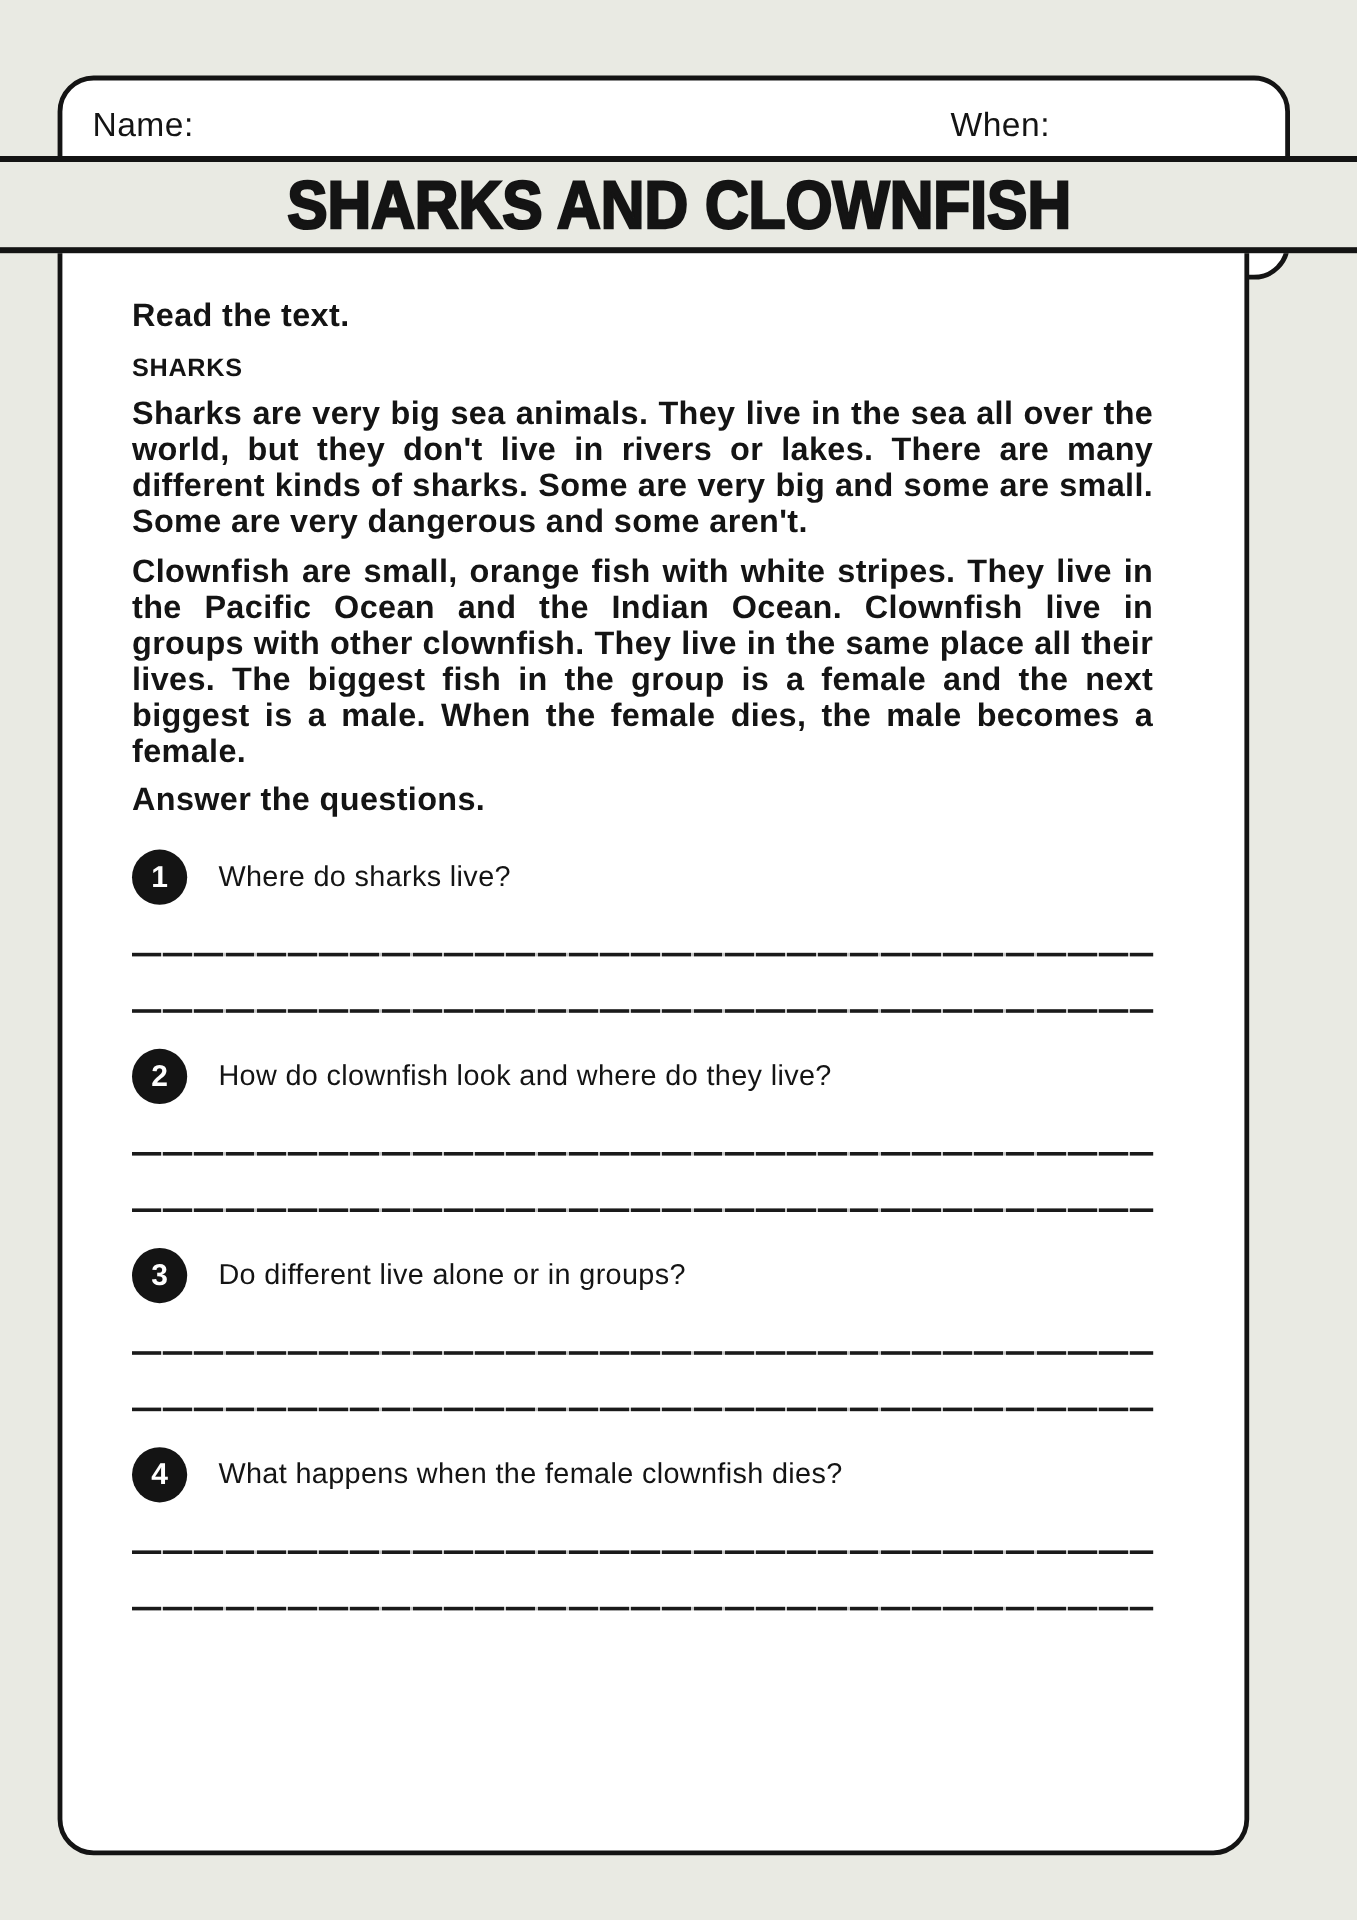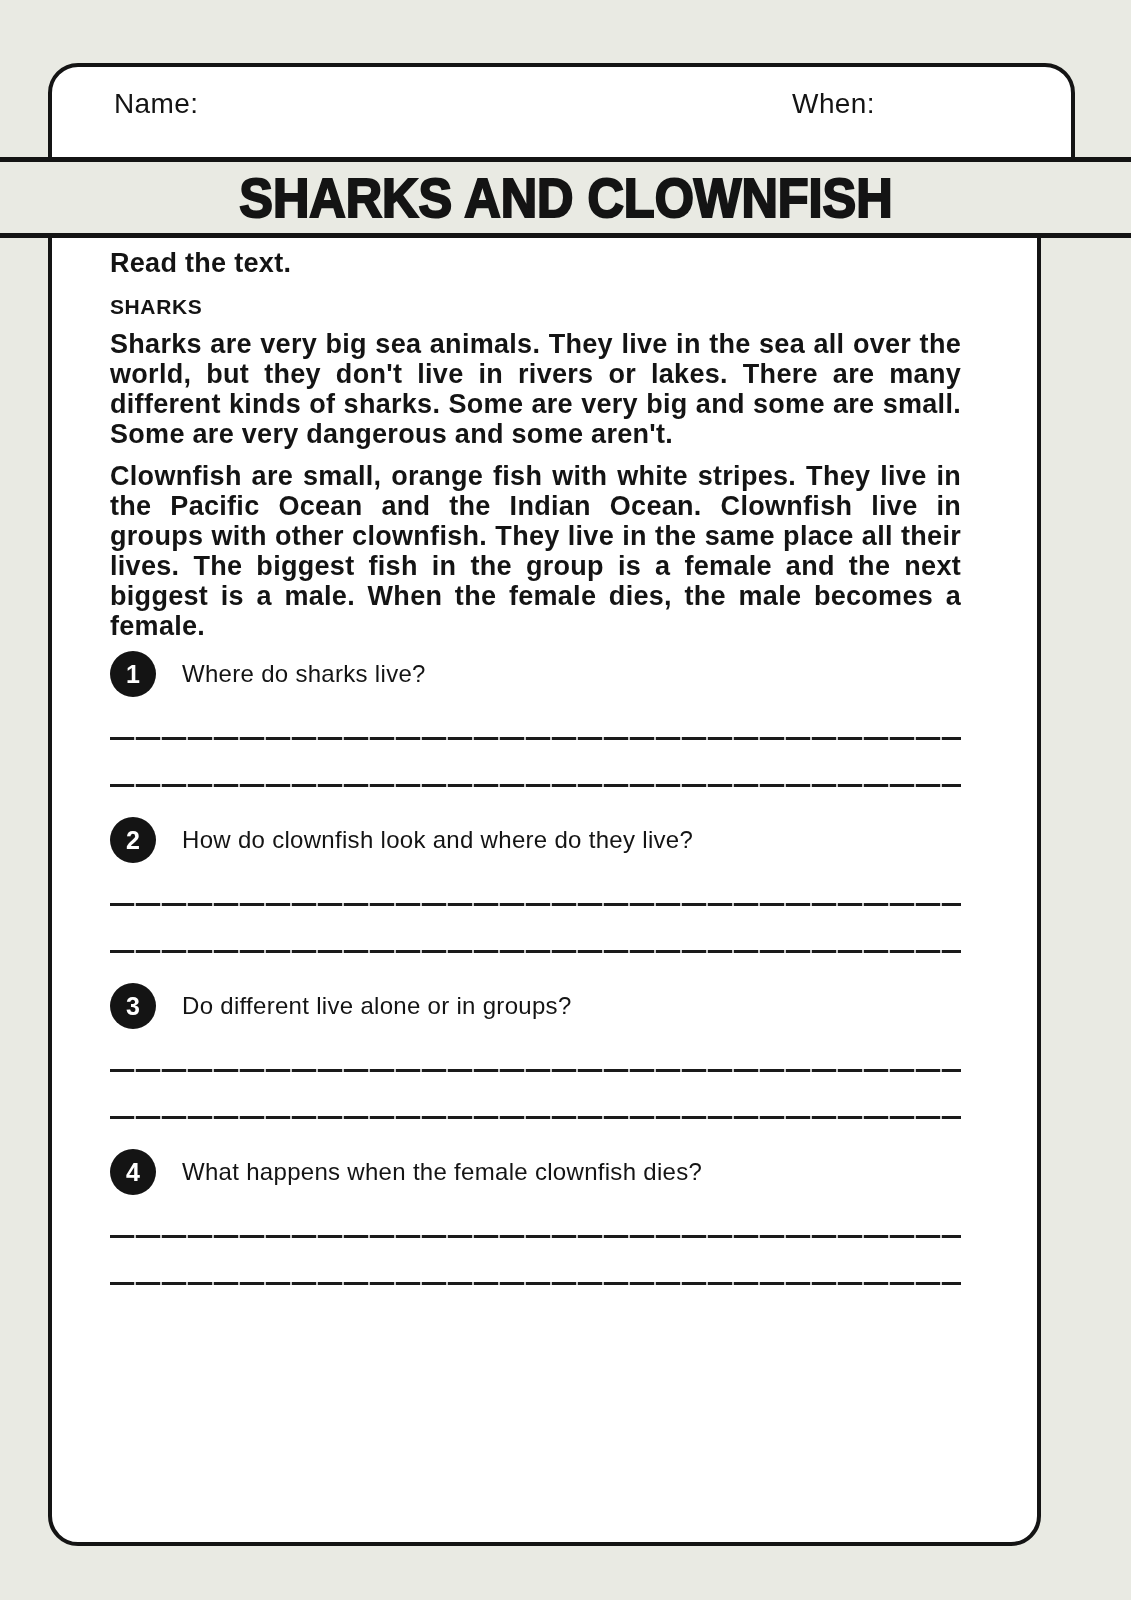--- a/index.html
+++ b/index.html
@@ -31,36 +31,36 @@
     background: #ffffff;
     border: 4px solid #141414;
     border-radius: 30px;
     z-index: 1;
     display: flex;
     align-items: flex-start;
     padding: 21px 0 0 0;
   }
   .name-field {
     flex: 1 1 auto;
-    padding-left: 62px;
+    padding-left: 25px;
     font-size: 28px;
     letter-spacing: 0.4px;
   }
   .date-field {
     flex: 0 0 auto;
     padding-right: 196px;
     font-size: 28px;
     letter-spacing: 0.4px;
   }
 
   
   .title-band {
     position: absolute;
     left: 0;
-    top: 157px;
+    top: 130px;
     width: 1131px;
     height: 81px;
     background: #e9eae3;
     border-top: 5px solid #141414;
     border-bottom: 5px solid #141414;
     z-index: 2;
     display: flex;
     align-items: center;
     justify-content: center;
   }
@@ -187,20 +187,21 @@
 
   <div class="worksheet-box">
 
     <div class="instruction">Read the text.</div>
 
     <div class="section-heading">SHARKS</div>
     <div class="passage">Sharks are very big sea animals. They live in the sea all over the world, but they don't live in rivers or lakes. There are many different kinds of sharks. Some are very big and some are small. Some are very dangerous and some aren't.</div>
 
     <div class="passage last">Clownfish are small, orange fish with white stripes. They live in the Pacific Ocean and the Indian Ocean. Clownfish live in groups with other clownfish. They live in the same place all their lives. The biggest fish in the group is a female and the next biggest is a male. When the female dies, the male becomes a female.</div>
 
+    <div class="instruction answer-heading">Answer the questions.</div>
 
     <div class="question-block">
       <div class="question-row">
         <div class="question-number-badge">
           <span>1</span>
         </div>
         <div class="question-text">Where do sharks live?</div>
       </div>
       <div class="answer-line"></div>
       <div class="answer-line"></div>

